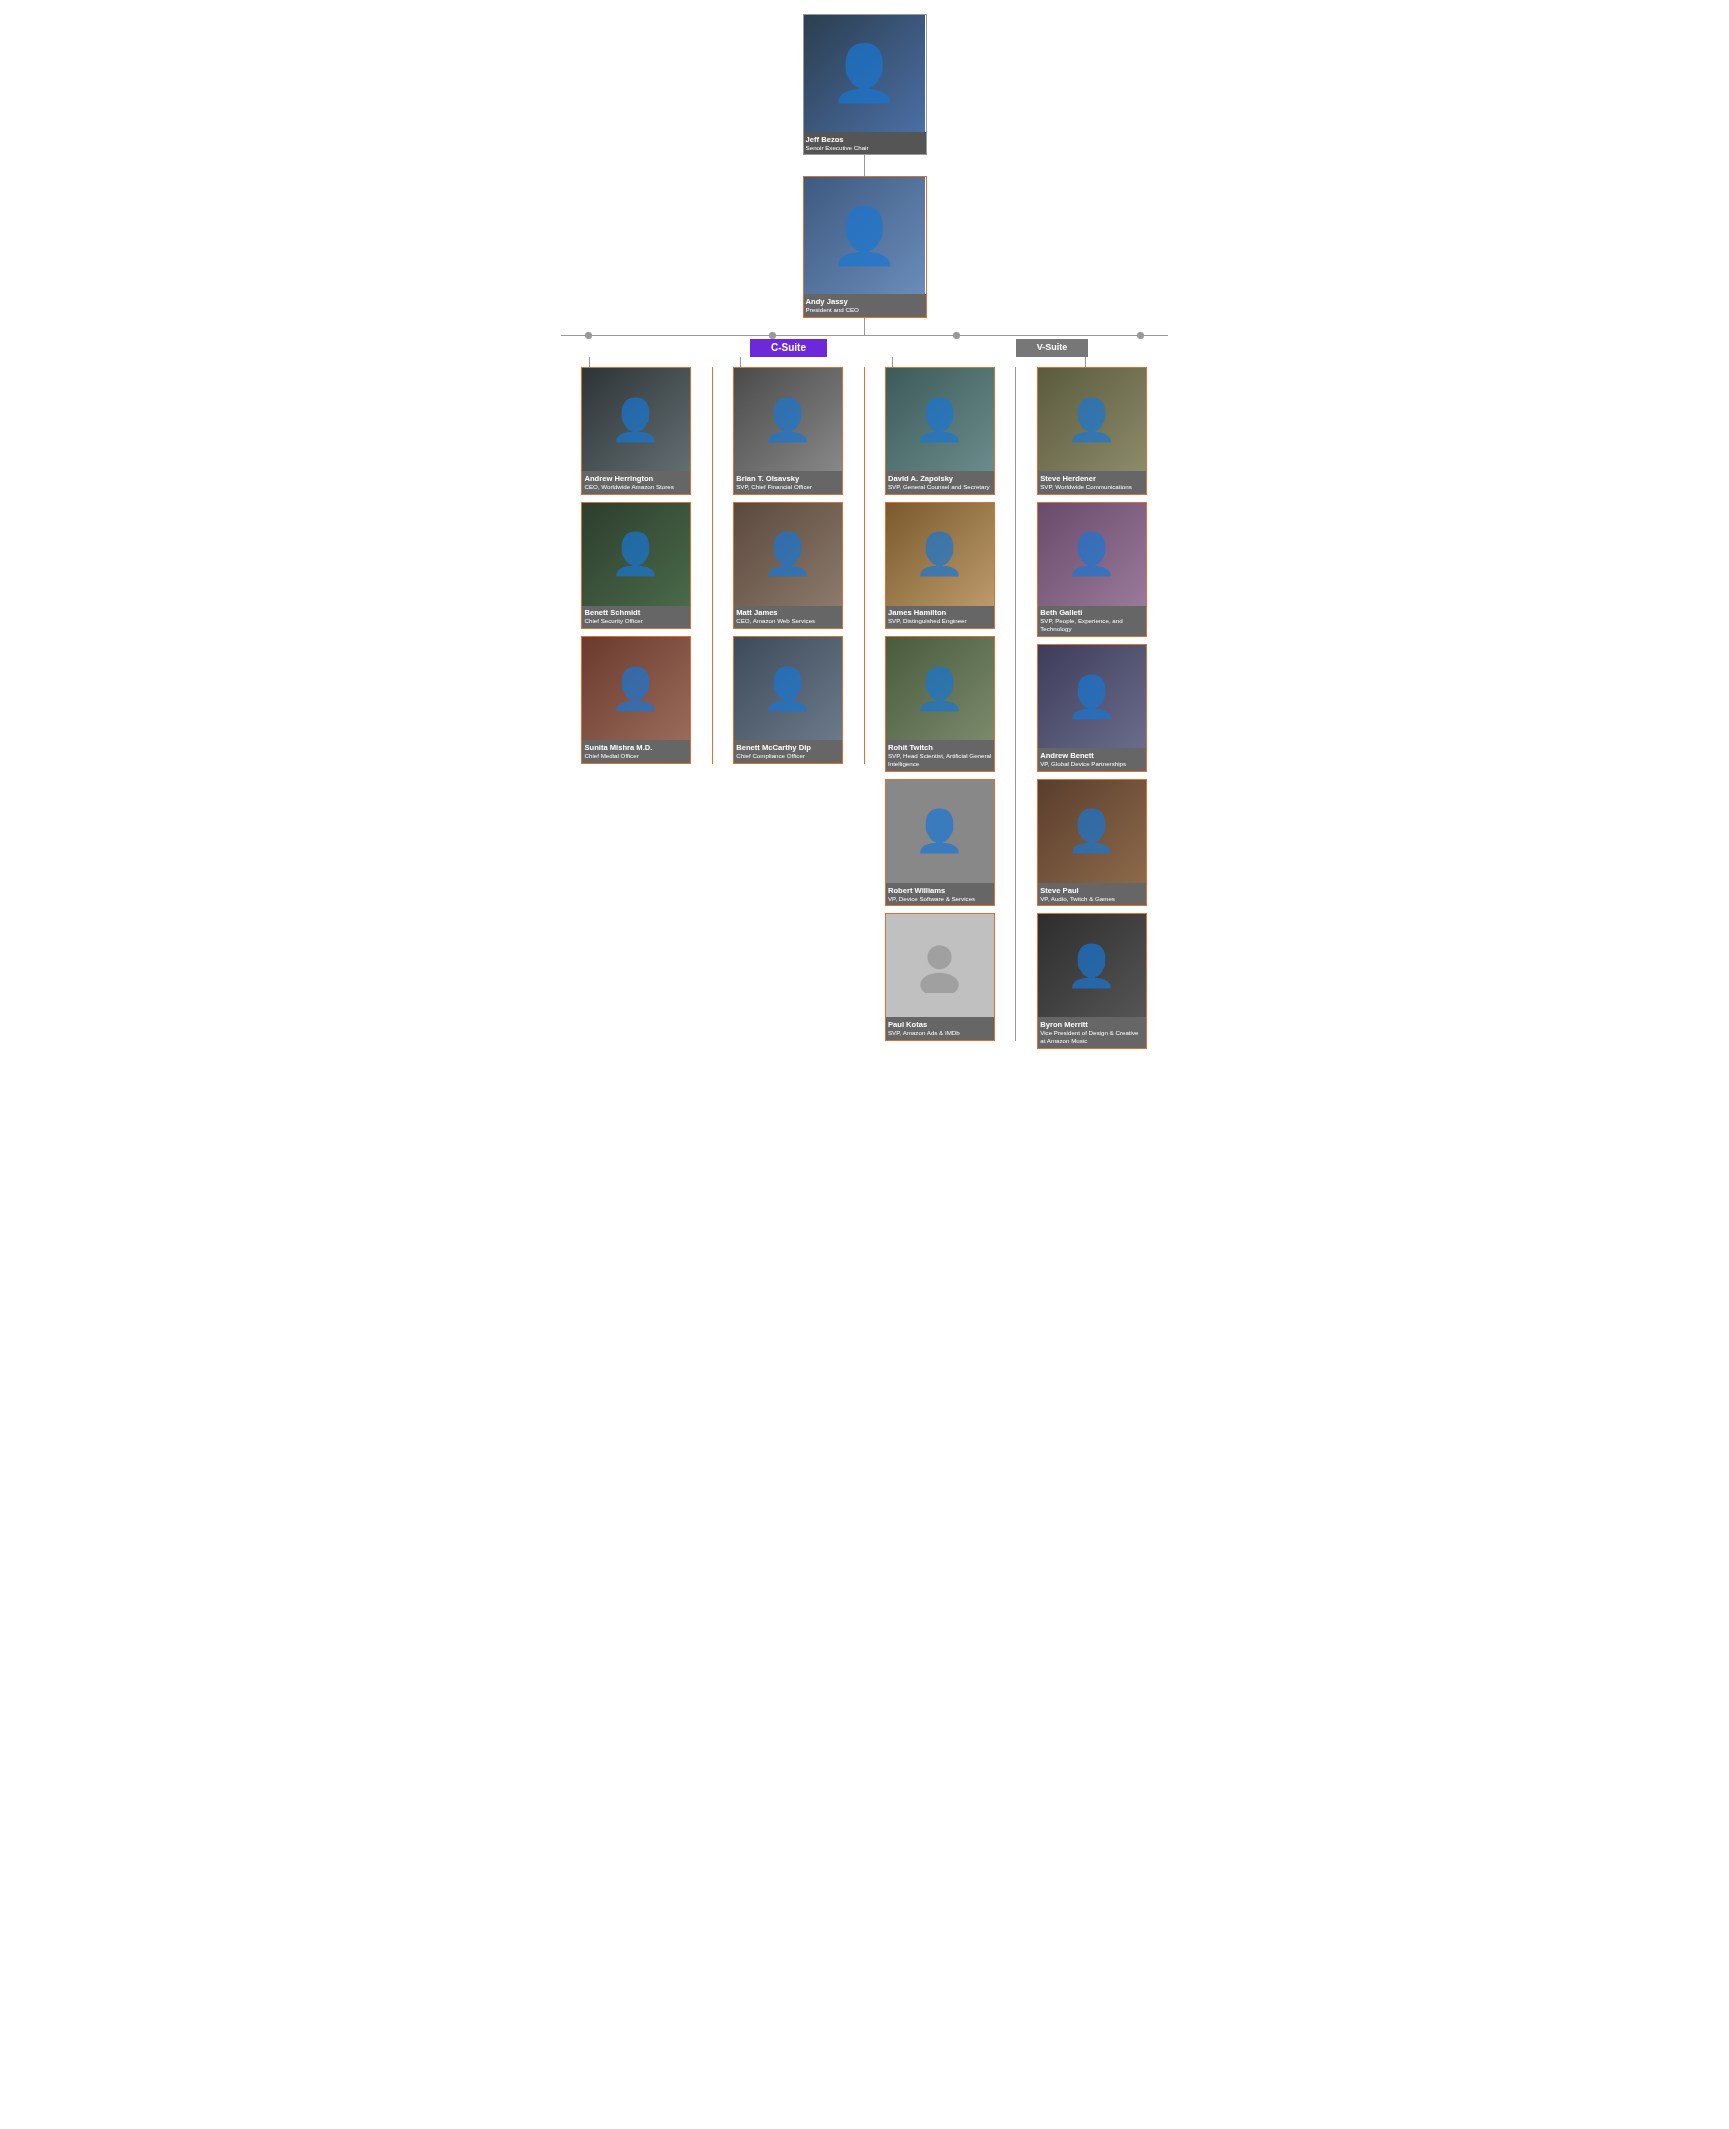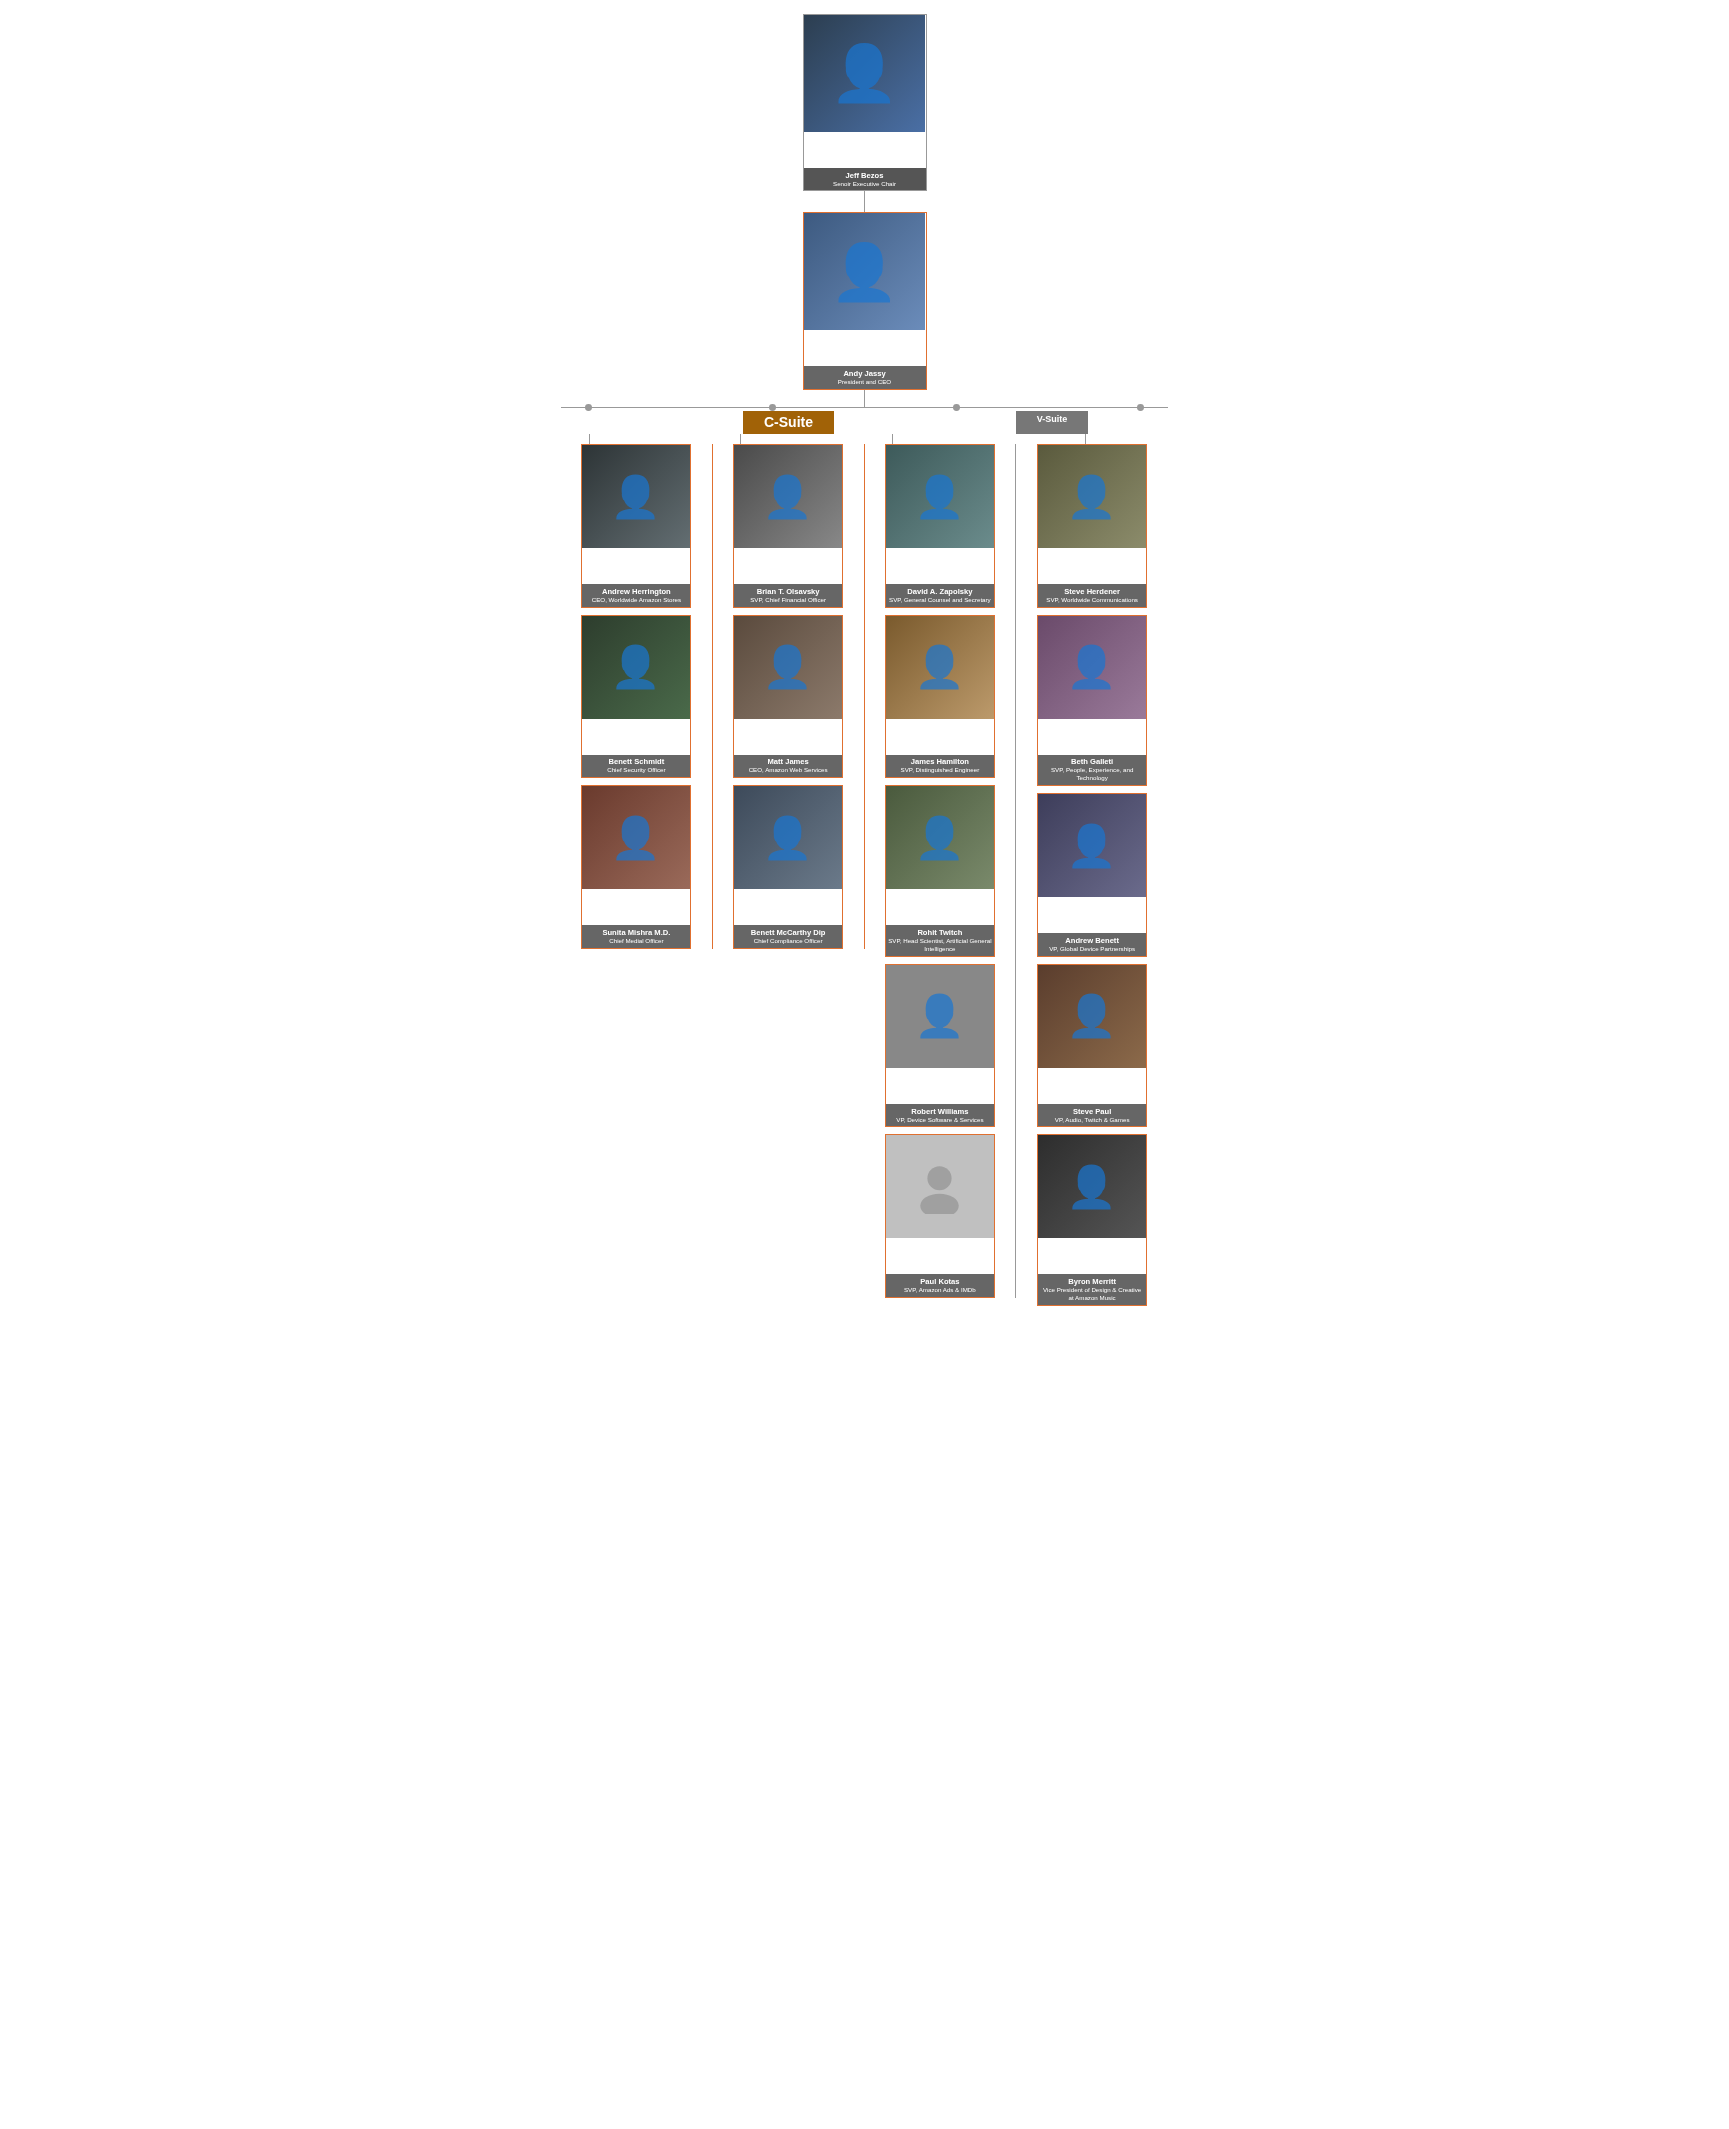--- a/index.html
+++ b/index.html
@@ -61,22 +61,21 @@
       align-items: center;
       justify-content: center;
       font-size: 48px;
     }
 
     .card-info {
       background: #666;
       color: #fff;
       width: 100%;
       padding: 2.8px 2.1px;
-      text-align: center;
-      margin-top: 36px;
+      text-align: left;
     }
 
     .card-name {
       font-weight: bold;
       font-size: 7.6px;
     }
 
     .card-title {
       font-size: 6.2px;
       line-height: 1.3;
@@ -134,21 +133,21 @@
         <div style="width:6.9px;height:6.9px;border-radius:50%;background:#999;margin-top:-4.1px;"></div>
       </div>
     <div style="width:55px; display:flex; justify-content:center;">
         <div style="width:6.9px;height:6.9px;border-radius:50%;background:#999;margin-top:-4.1px;"></div>
       </div>
   </div>
 
   <div style="display:flex; width:607px; margin-bottom:0; gap:0;">
 
     <div style="width:455px; display:flex; justify-content:center;">
-      <div style="background:#a16207; color:#fff; font-size:14px; font-weight:bold; padding:3.4px 20.7px; text-align:center;">C-Suite</div>
+      <div style="background:#6d28d9; color:#fff; font-size:10px; font-weight:bold; padding:3.4px 20.7px; text-align:center;">C-Suite</div>
     </div>
 
     <div style="width:152px; display:flex; ">
       <div style="background:#777; color:#fff; font-size:9px; font-weight:bold; padding:3.4px 20.7px; text-align:center;">V-Suite</div>
     </div>
   </div>
 
   <div style="display:flex; width:607px; height:10.3px; position:relative;">
     <div style="position:absolute; left:27.6px; top:0; width:1.4px; height:10.3px; background:#999;"></div>
     <div style="position:absolute; left:179px; top:0; width:1.4px; height:10.3px; background:#999;"></div>

